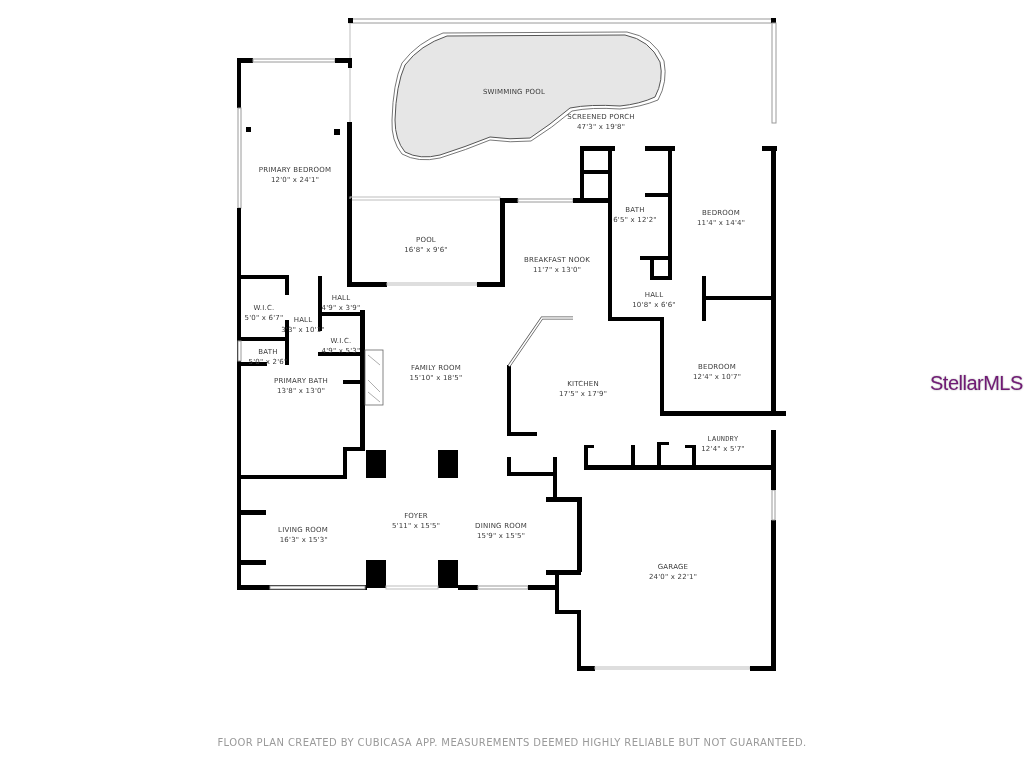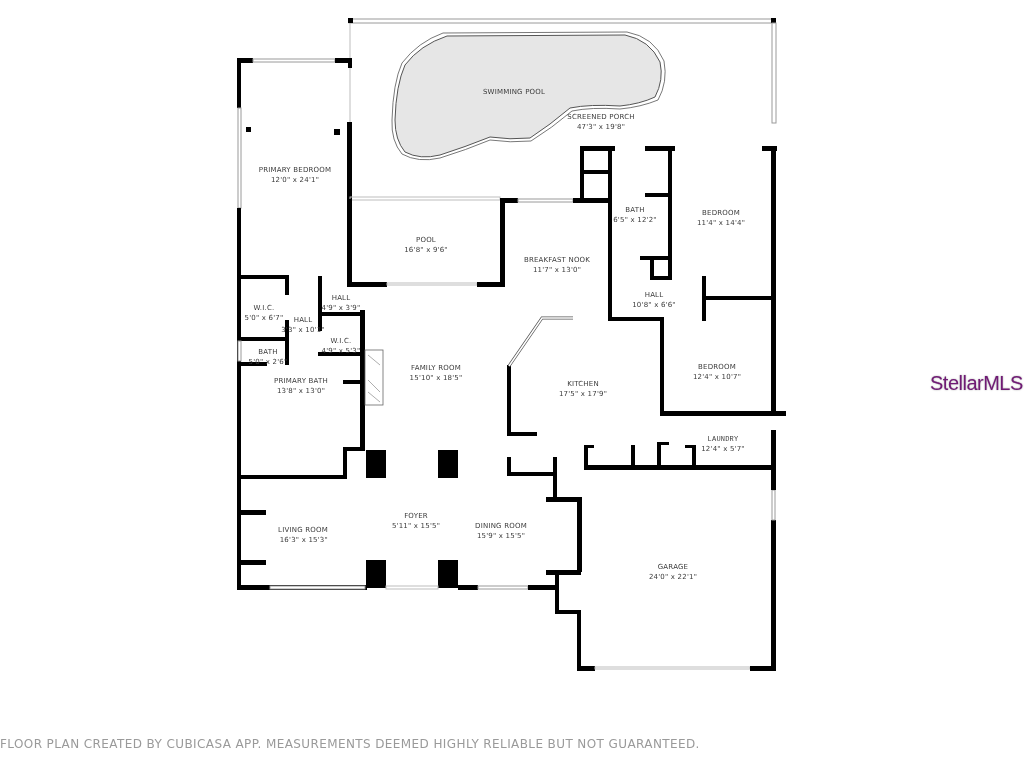--- a/index.html
+++ b/index.html
@@ -3,21 +3,21 @@
 <meta charset="utf-8">
 <style>
   html, body { margin:0; padding:0; background:#ffffff; }
   body { width:1024px; height:768px; position:relative; overflow:hidden; font-family:"DejaVu Sans", sans-serif; }
   svg#plan { position:absolute; left:0; top:0; }
   .wall { fill:#000; }
   .thin { stroke:#bdbdbd; stroke-width:1; fill:none; }
   .win { fill:#fff; stroke:#9a9a9a; stroke-width:1; }
   .label { position:absolute; transform:translate(-50%,-50%); text-align:center; color:#3a3a3a; font-size:7px; line-height:10px; white-space:nowrap; letter-spacing:0.2px; }
   .label .dim { display:block; }
-  .footer { position:absolute; left:0; width:1024px; top:737px; text-align:left; font-size:12px; color:#9a9a9a; letter-spacing:0.4px; }
+  .footer { position:absolute; left:0; width:1024px; top:737px; text-align:center; font-size:10px; color:#9a9a9a; letter-spacing:0.4px; }
   .watermark { position:absolute; left:930px; top:372px; font-size:20px; color:#701a75; text-shadow:0 0 2px #bbb, 0 0 1px #ccc; font-family:"Liberation Sans", sans-serif; letter-spacing:-0.5px; }
 </style>
 </head>
 <body>
 
 <svg id="plan" width="1024" height="768" viewBox="0 0 1024 768">
 
   <g>
     <rect x="349" y="19" width="426" height="4" class="win"></rect>
     <rect x="348" y="18" width="5" height="5" class="wall"></rect>

